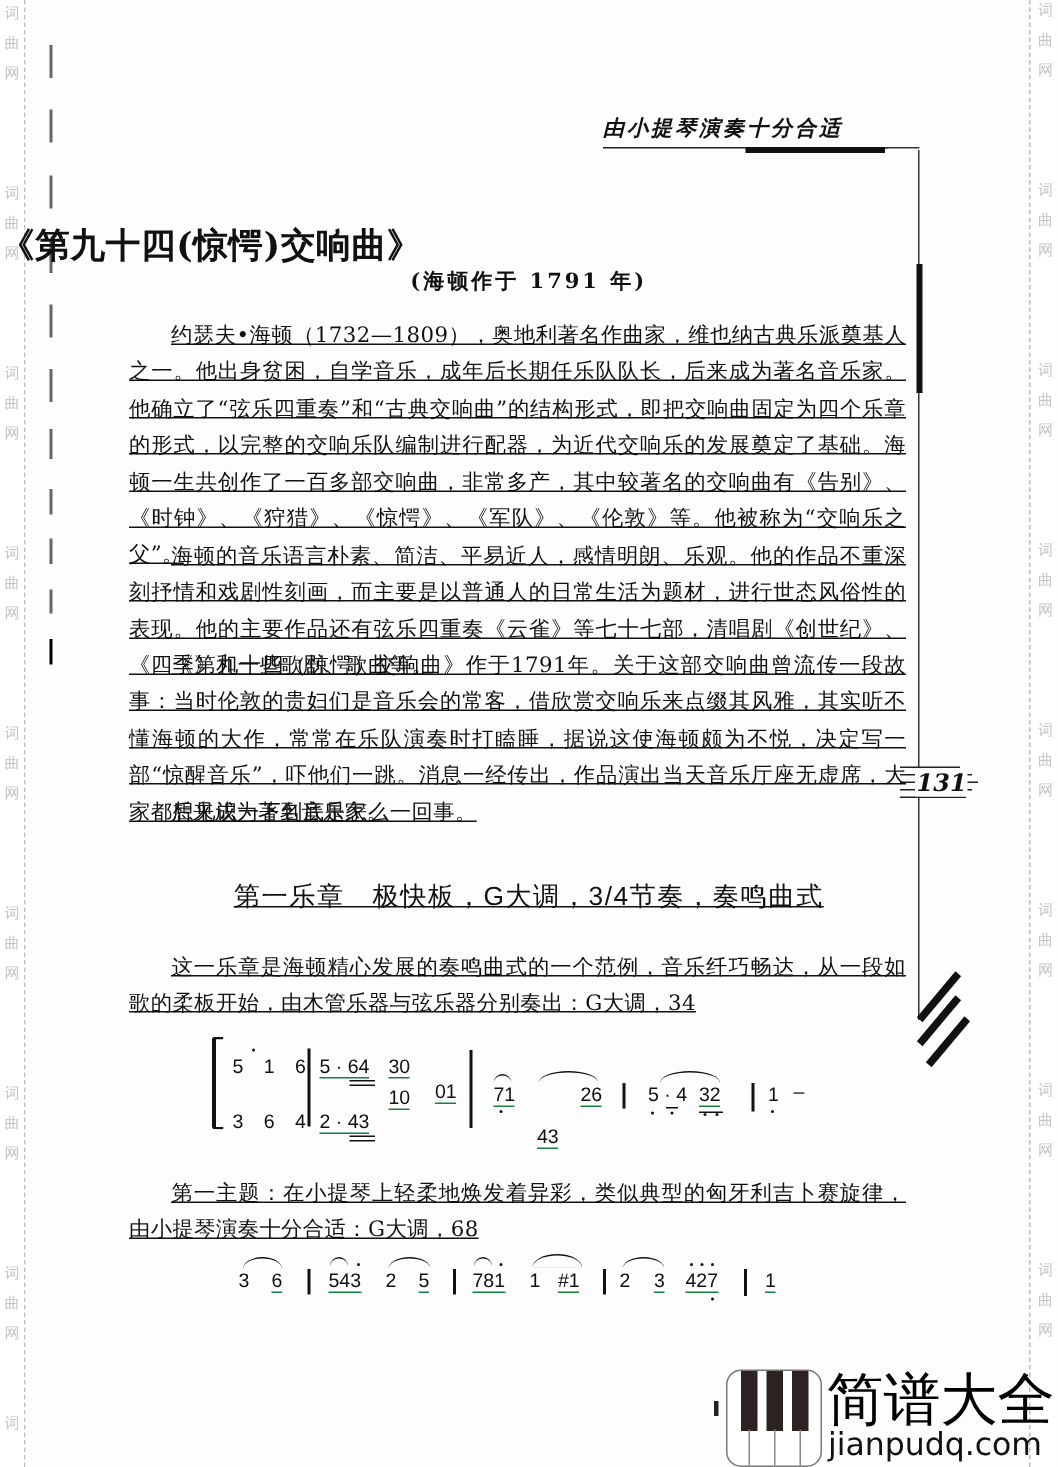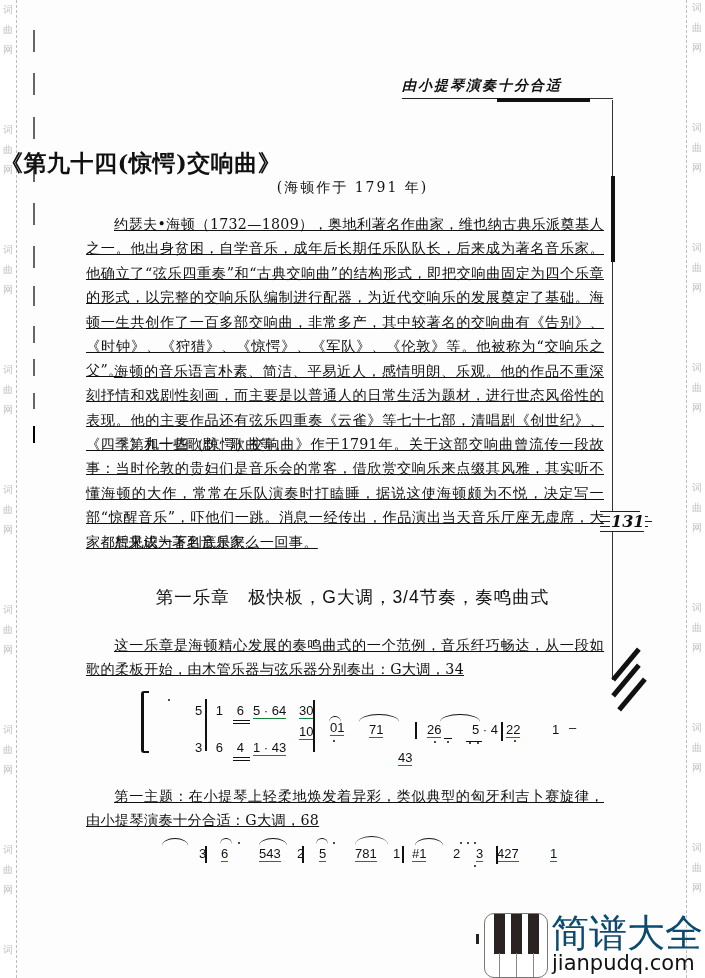--- a/index.html
+++ b/index.html
@@ -27,42 +27,42 @@
   .side-thick { position: absolute; left: 611px; top: 176px; width: 4px; height: 86px; background: #111; }
   .page-num-box { position: absolute; left: 600px; top: 509px; width: 58px; height: 24px; }
   .page-num-box .ln { position: absolute; left: 0; height: 1px; background: #222; }
   .page-num { position: absolute; left: 10px; top: 3px; font-size: 16px; font-weight: bold;
     font-style: italic; background: #fdfdfd; padding: 0 1px; }
   .corner-stripes { position: absolute; left: 612px; top: 628px; width: 30px; height: 70px; }
   .corner-stripes i { position: absolute; width: 40px; height: 5px; background: #111; transform: rotate(-50deg); }
   .main-title { position: absolute; left: 0; width: 705px; top: 148px; text-align: left;
     font-size: 23px; font-weight: bold; letter-spacing: 0.5px; }
   .sub-title { position: absolute; left: 0; width: 705px; top: 179px; text-align: center;
-    font-size: 14px; letter-spacing: 2px; }
+    font-size: 14px; letter-spacing: 2px; font-weight: bold; }
   .para { position: absolute; left: 86px; width: 518px; font-size: 14.2px; line-height: 24.4px;
     text-align: justify; margin: 0; letter-spacing: 0.3px; text-decoration: underline; }
   .para .ind { display: inline-block; width: 28px; }
   .mvt-heading { position: absolute; left: 0; width: 705px; top: 585px; text-align: center;
-    font-family: "Liberation Sans", "DejaVu Sans", sans-serif; font-size: 17.5px; letter-spacing: 1px; }
+    font-family: "Liberation Sans", "DejaVu Sans", sans-serif; font-size: 17.5px; letter-spacing: 1px; text-decoration: underline; }
   .score { position: absolute; font-family: "Liberation Sans", "DejaVu Sans", sans-serif; font-size: 13px; color: #111; }
-  .score .n { position: absolute; white-space: nowrap; margin-left: 40px; }
+  .score .n { position: absolute; white-space: nowrap; }
   .score .ul { border-bottom: 1px solid #15803d; line-height: 15px; }
   .score .uul { position: absolute; height: 1px; background: #111; }
   .score .bar { position: absolute; width: 1.5px; background: #111; }
   .score .dot { position: absolute; width: 2px; height: 2px; background: #111; border-radius: 1px; }
   .score .arc { position: absolute; border-top: 1.3px solid #111; border-radius: 50% 50% 0 0 / 100% 100% 0 0; }
   .brace { position: absolute; left: 141px; top: 691px; width: 5px; height: 58px;
     border-left: 3px solid #111; border-top: 2px solid #111; border-bottom: 2px solid #111; border-radius: 3px 0 0 3px; }
   .logo { position: absolute; left: 480px; top: 910px; width: 225px; height: 68px; }
   .logo .keys { position: absolute; left: 4px; top: 3px; width: 62px; height: 63px;
     border: 1.5px solid #777; border-radius: 10px; background: #fff; overflow: hidden; }
   .logo .keys .bk { position: absolute; top: 0; width: 11px; height: 40px; background: #2a2321; }
   .logo .keys .wl { position: absolute; bottom: 0; width: 1px; height: 24px; background: #888; }
   .logo .cn { position: absolute; left: 71px; top: -2px; font-family: "DejaVu Sans", sans-serif;
-    font-size: 38px; color: #0c4a6e; letter-spacing: 0px; }
+    font-size: 38px; color: #000000; letter-spacing: 0px; }
   .logo .en { position: absolute; left: 72px; top: 41px; font-family: "DejaVu Sans", sans-serif;
     font-size: 21px; color: #111; }
   .page-fold-mark { position: absolute; left: 476px; top: 934px; width: 3px; height: 10px; background: #222; }
 </style>
 </head>
 <body>
 
 <div class="wm-col left">
   <div class="grp" style="top:0px">
       <div>词</div>
@@ -161,41 +161,41 @@
 <div class="score" style="left:0;top:0">
   <span class="n" style="left:155px;top:703px;letter-spacing:5px">5 1 6</span>
   <span class="dot" style="left:168px;top:699px"></span>
   <span class="n" style="left:155px;top:740px;letter-spacing:5px">3 6 4</span>
   <span class="bar" style="left:205px;top:699px;height:52px"></span>
 
   <span class="n ul" style="left:213px;top:703px">5 · 64</span>
   <span class="uul" style="left:233px;top:720px;width:17px"></span>
   <span class="uul" style="left:233px;top:723px;width:17px"></span>
   <span class="n ul" style="left:259px;top:703px">30</span>
-  <span class="n ul" style="left:213px;top:740px">1 · 43</span>
+  <span class="n ul" style="left:213px;top:740px">2 · 43</span>
   <span class="uul" style="left:233px;top:757px;width:17px"></span>
   <span class="uul" style="left:233px;top:760px;width:17px"></span>
   <span class="n ul" style="left:259px;top:724px">10</span>
   <span class="n ul" style="left:290px;top:720px">01</span>
   <span class="bar" style="left:313px;top:700px;height:52px"></span>
 
   <span class="arc" style="left:329px;top:716px;width:12px;height:5px"></span>
   <span class="n ul" style="left:329px;top:722px">71</span>
   <span class="dot" style="left:333px;top:740px"></span>
   <span class="arc" style="left:359px;top:714px;width:40px;height:7px"></span>
   <span class="n ul" style="left:358px;top:750px">43</span>
   <span class="n ul" style="left:387px;top:722px">26</span>
   <span class="bar" style="left:415px;top:722px;height:17px"></span>
 
   <span class="arc" style="left:440px;top:714px;width:40px;height:7px"></span>
   <span class="n" style="left:432px;top:722px">5 · 4</span>
   <span class="uul" style="left:444px;top:738px;width:8px"></span>
   <span class="dot" style="left:434px;top:741px"></span>
   <span class="dot" style="left:447px;top:741px"></span>
-  <span class="n ul" style="left:466px;top:722px">22</span>
+  <span class="n ul" style="left:466px;top:722px">32</span>
   <span class="uul" style="left:466px;top:741px;width:16px"></span>
   <span class="dot" style="left:469px;top:742px"></span>
   <span class="dot" style="left:477px;top:742px"></span>
   <span class="bar" style="left:501px;top:722px;height:19px"></span>
 
   <span class="n" style="left:512px;top:722px">1</span>
   <span class="dot" style="left:514px;top:740px"></span>
   <span class="n" style="left:529px;top:720px">–</span>
 </div>
 

